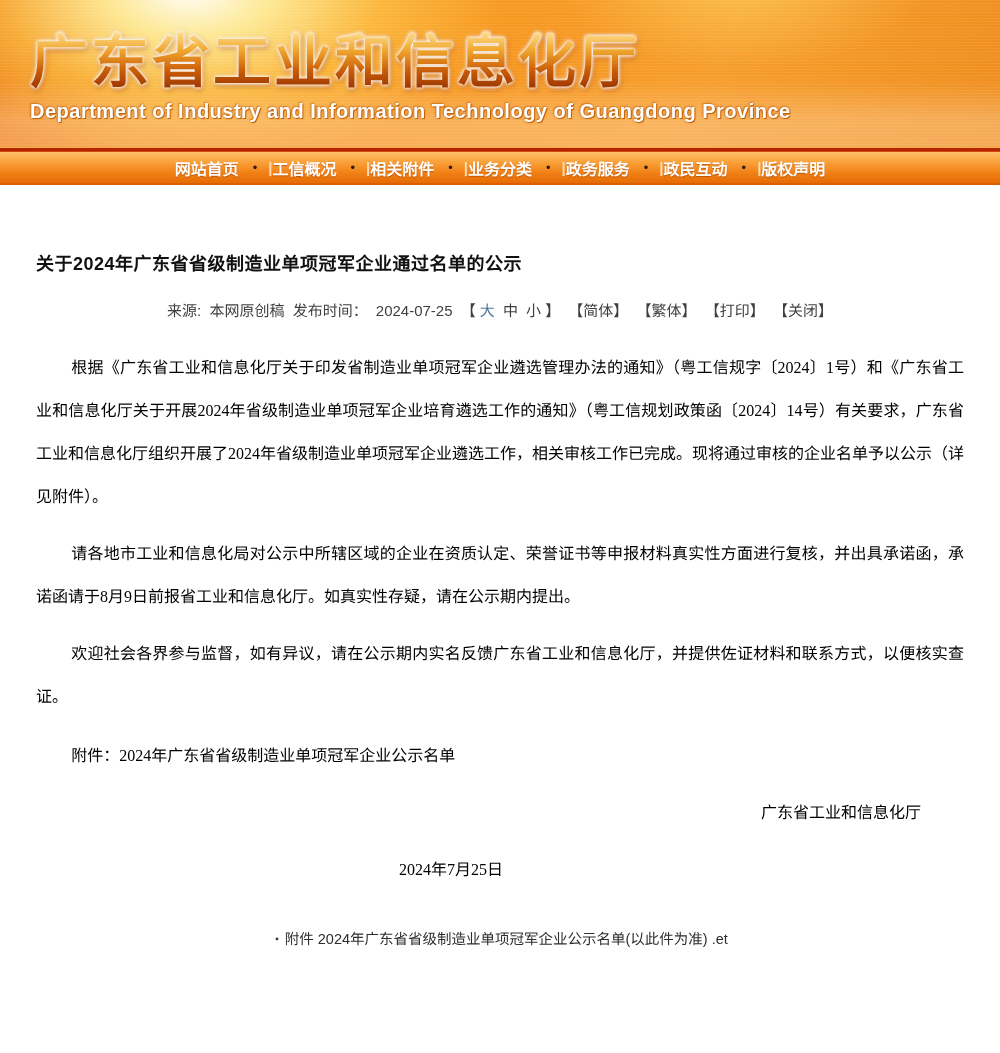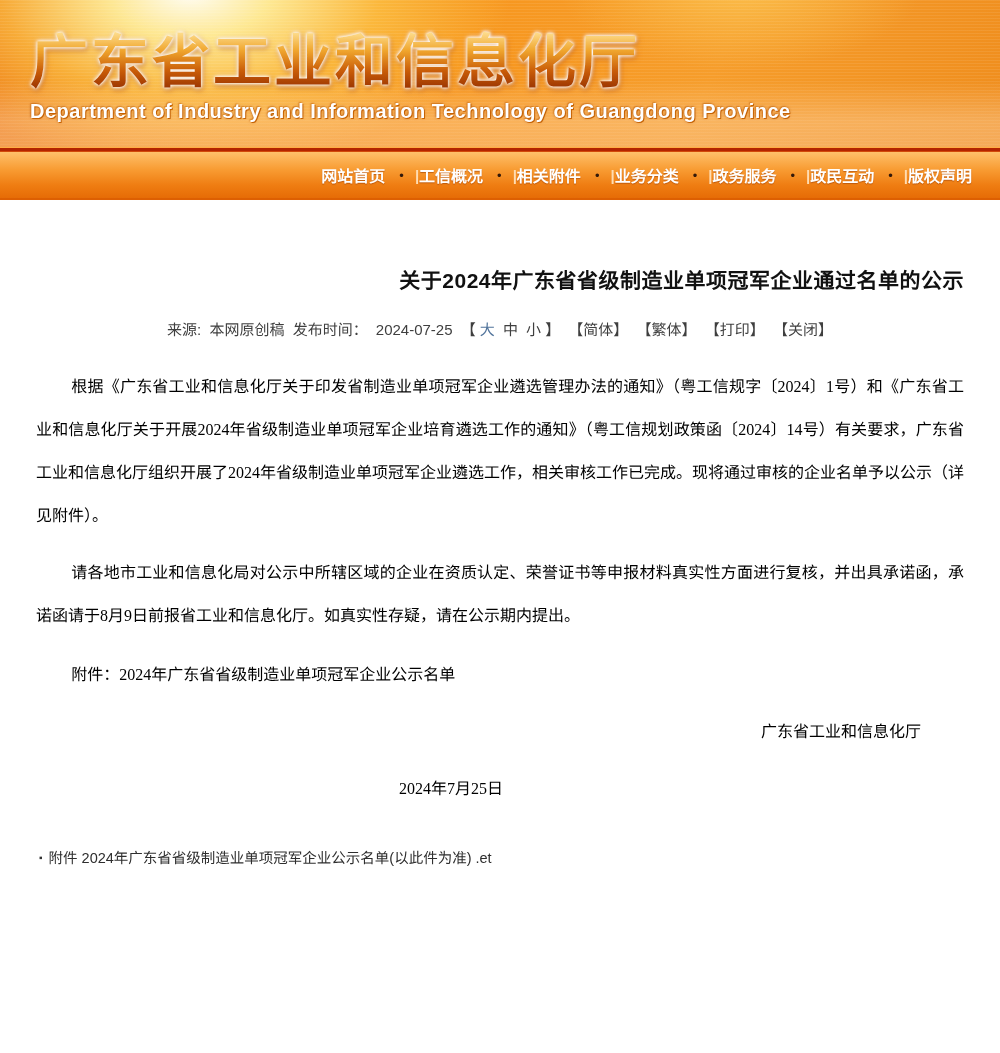--- a/index.html
+++ b/index.html
@@ -40,38 +40,38 @@
     font-size: 20px; font-weight: bold; color: #ffffff; letter-spacing: 0.5px;
     text-shadow: 1px 1px 0 rgba(195,95,0,0.95), -1px -1px 1px rgba(195,95,0,0.4), 0 0 3px rgba(160,65,0,0.65);
   }
 
   
   .banner-divider {
     height: 5px; background: #b32400;
     border-top: 1px solid #ffae45; border-bottom: 1px solid #d2490a;
   }
   .navbar {
-    display: flex; align-items: center; justify-content: flex-end;
-    height: 48px; padding: 0 28px;
+    display: flex; align-items: center; justify-content: center;
+    height: 33px; padding: 0 28px;
     background: linear-gradient(180deg, #ffc06a 0%, #f89c33 38%, #ef7d12 72%, #e66c06 100%);
     border-bottom: 2px solid #dd5f02;
   }
   .nav-item { display: flex; align-items: center; cursor: pointer; white-space: nowrap; }
   .nav-label {
     font-size: 16px; font-weight: bold; color: #ffffff;
     text-shadow: 0 1px 1px rgba(150,55,0,0.55);
   }
   .nav-dot { color: #33190a; font-size: 13px; margin-left: 14px; line-height: 1; }
   .nav-sep { color: #ffdcb2; font-size: 15px; margin-left: 11px; font-weight: bold; }
 
   
   .content { padding: 0 36px; }
   .article-title {
-    margin: 64px 0 0; text-align: right;
-    font-size: 21px; font-weight: bold; color: #111111; letter-spacing: 0.5px;
+    margin: 64px 0 0; text-align: left;
+    font-size: 18px; font-weight: bold; color: #111111; letter-spacing: 0.5px;
     font-family: "Liberation Sans", sans-serif;
   }
   .meta {
     margin-top: 24px; text-align: center;
     font-size: 15px; color: #3f3f3f; font-family: "Liberation Sans", sans-serif;
   }
   .meta span { margin: 0 2px; }
   .meta .gap { }
   .meta-link { cursor: pointer; }
   .size-large { color: #53759c; }
@@ -88,20 +88,21 @@
 
   
   .related { margin-top: 36px; padding-left: 3px; }
   .related-heading {
     margin: 0; font-size: 18px; font-weight: bold; color: #ff4a00;
     font-family: "Liberation Sans", sans-serif;
   }
   .attach-item {
     margin-top: 18px; font-size: 14.5px; color: #2e2e2e; cursor: pointer;
     font-family: "Liberation Sans", sans-serif;
+    text-align: center;
   }
   .attach-item .bullet { font-size: 10px; color: #333333; margin-right: 6px; vertical-align: 2px; }
   .attach-item a { color: #2e2e2e; text-decoration: none; }
 </style>
 </head>
 <body>
 
 <div class="page">
 
   <header class="banner">
@@ -163,20 +164,21 @@
       <span class="meta-link">小</span><span>】</span>
       <span class="meta-link gap">【简体】</span>
       <span class="meta-link gap">【繁体】</span>
       <span class="meta-link gap">【打印】</span>
       <span class="meta-link gap">【关闭】</span>
     </div>
 
     <div class="body-text">
       <p>根据《广东省工业和信息化厅关于印发省制造业单项冠军企业遴选管理办法的通知》（粤工信规字〔2024〕1号）和《广东省工业和信息化厅关于开展2024年省级制造业单项冠军企业培育遴选工作的通知》（粤工信规划政策函〔2024〕14号）有关要求，广东省工业和信息化厅组织开展了2024年省级制造业单项冠军企业遴选工作，相关审核工作已完成。现将通过审核的企业名单予以公示（详见附件）。</p>
       <p>请各地市工业和信息化局对公示中所辖区域的企业在资质认定、荣誉证书等申报材料真实性方面进行复核，并出具承诺函，承诺函请于8月9日前报省工业和信息化厅。如真实性存疑，请在公示期内提出。</p>
+      <p>欢迎社会各界参与监督，如有异议，请在公示期内实名反馈广东省工业和信息化厅，并提供佐证材料和联系方式，以便核实查证。</p>
       <p class="attach-line">附件：2024年广东省省级制造业单项冠军企业公示名单</p>
       <p class="sign">广东省工业和信息化厅</p>
       <p class="sign-date">2024年7月25日</p>
     </div>
 
     <section class="related">
       <div class="attach-item">
         <span class="bullet">▪</span><a>附件 2024年广东省省级制造业单项冠军企业公示名单(以此件为准) .et</a>
       </div>
     </section>

